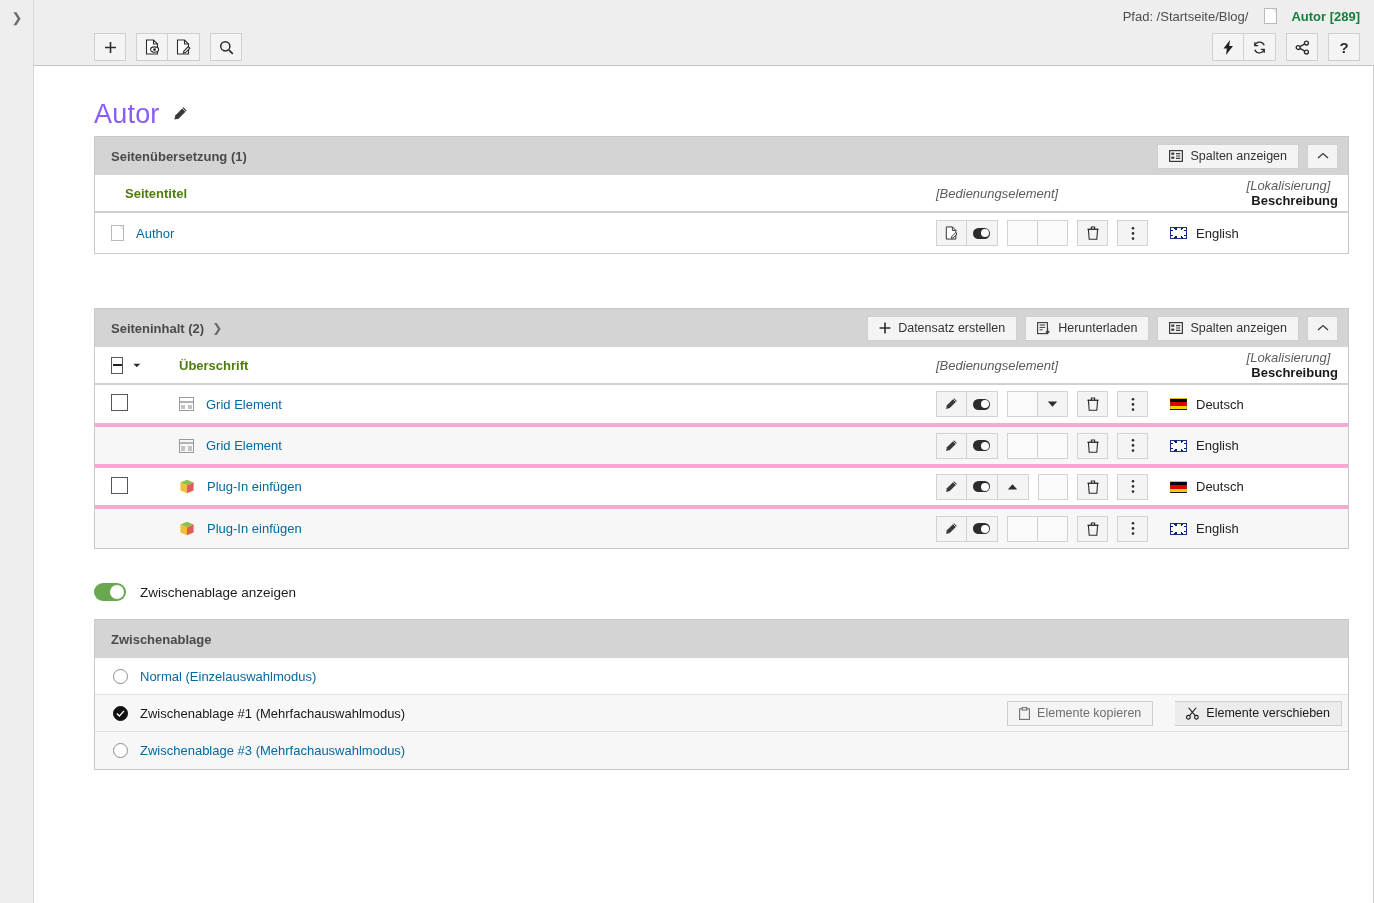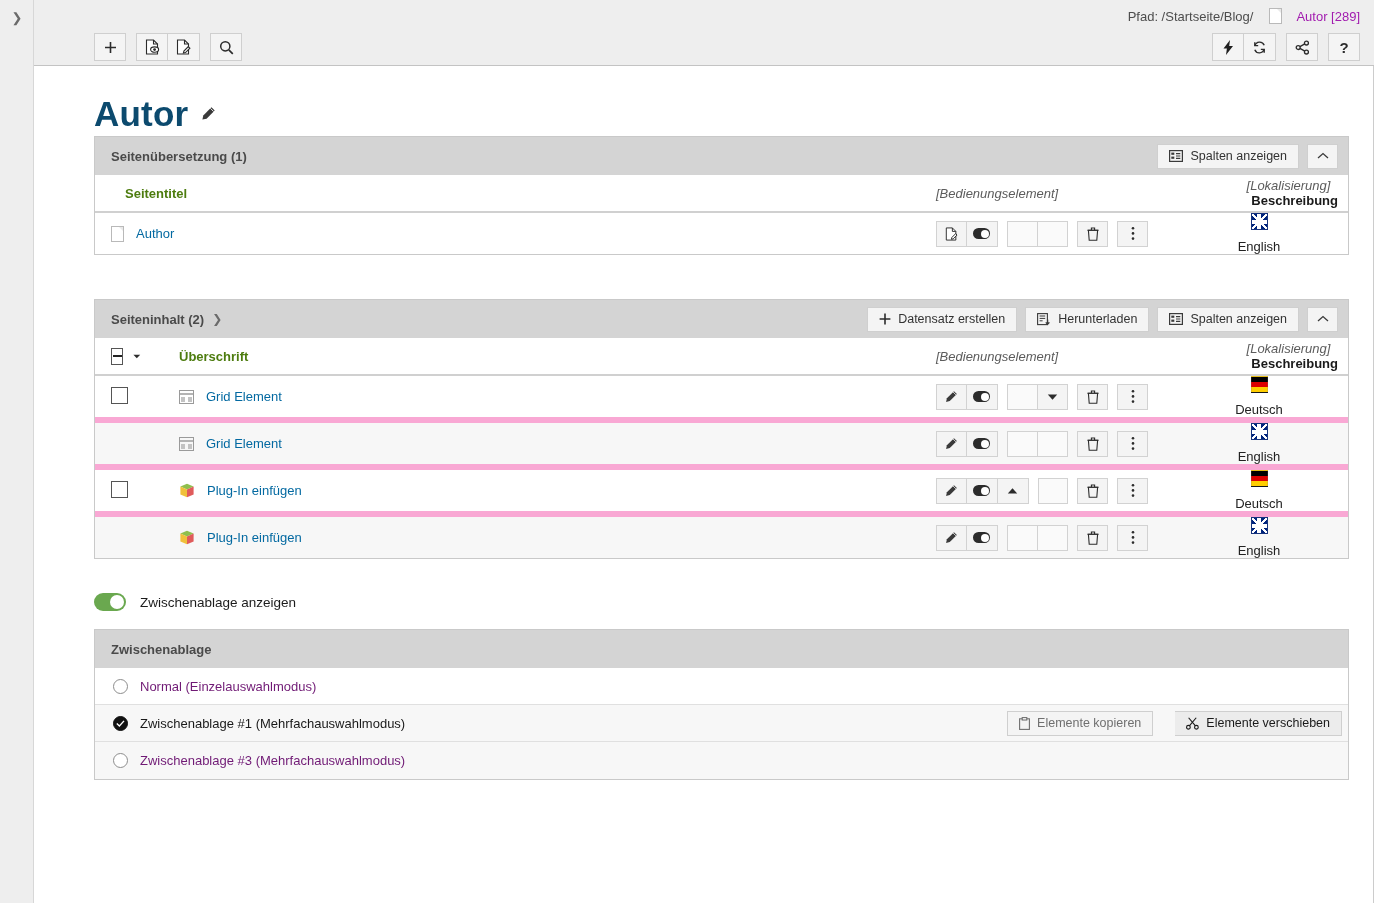--- a/index.html
+++ b/index.html
@@ -38,21 +38,21 @@
     border-bottom:1px solid #c3c3c3;
     position:relative;
   }
   .path-line {
     position:absolute; top:8px; right:14px;
     font-size:13px; color:#4d4d4d;
     display:flex; align-items:center; gap:12px;
     white-space:nowrap;
   }
   .path-line .pg-icon { margin:0 2px 0 4px; }
-  .path-current { font-weight:normal; color:#a21caf; }
+  .path-current { font-weight:bold; color:#15803d; }
 
   .btn-row { position:absolute; top:33px; left:0; right:0; height:28px; }
   .btn-group { display:flex; position:absolute; }
   .btn-group.left { left:60px; }
   .btn-group.right { right:14px; }
   .tb-btn {
     width:32px; height:28px;
     background:#f4f4f4;
     border:1px solid #cfcfcf;
     display:flex; align-items:center; justify-content:center;
@@ -71,27 +71,27 @@
     overflow:hidden;
     border-right:1px solid #cccccc;
   }
 
   .page-title-row {
     display:flex; align-items:center; gap:12px;
     padding:26px 0 0 46px;
     height:70px;
   }
   .page-title {
-    font-size:35px; font-weight:700; color:#0c4a6e; letter-spacing:0.2px;
+    font-size:27px; font-weight:400; color:#8b5cf6; letter-spacing:0.2px;
   }
   .title-edit { cursor:pointer; display:inline-flex; }
 
   
   .panel {
-    margin:0 10px 0 46px;
+    margin:0 10px 10px 46px;
     border:1px solid #c9c9c9;
     background:#fff;
   }
   .panel-head {
     background:#d4d4d4;
     height:38px;
     display:flex; align-items:center;
     padding:0 10px 0 16px;
     gap:8px;
   }
@@ -123,21 +123,21 @@
     font-size:13px;
     text-align:left;
   }
   .th-title { font-weight:bold; color:#4d7c0f; }
   .th-ctrl, .th-loc {
     font-style:italic; font-weight:normal; color:#5c5c5c;
     text-align:right; white-space:nowrap;
   }
   .th-desc { font-weight:bold; color:#1a1a1a; text-align:right; padding-right:10px; }
 
-  .tr-row td { height:41px; border-bottom:6px solid #f9a8d4; }
+  .tr-row td { height:41px; border-bottom:4px solid #f9a8d4; }
   .tr-row.alt td { background:#f7f7f7; }
   .tr-row.last td { border-bottom:none; }
 
   .cell-check { width:46px; padding-left:16px !important; }
   .cell-title { padding-left:4px; }
   .title-inner { display:flex; align-items:center; gap:12px; color:#0369a1; font-size:13px; }
 
   .cell-actions { width:212px; }
   .act-group { display:flex; justify-content:flex-end; }
   .act-btn {
@@ -145,21 +145,21 @@
     background:#f4f4f4;
     border:1px solid #d2d2d2;
     display:flex; align-items:center; justify-content:center;
     cursor:pointer; color:#2b2b2b;
   }
   .act-btn + .act-btn { border-left:none; }
   .act-btn.empty { background:#fafafa; cursor:default; }
   .act-sep { width:9px; }
 
   .cell-lang { width:200px; padding-left:22px !important; }
-  .lang-inner { display:flex; align-items:center; gap:9px; font-size:13px; color:#222;flex-direction:column; }
+  .lang-inner { display:flex; align-items:center; gap:9px; font-size:13px; color:#222; }
 
   
   .flag { width:17px; height:12px; display:inline-block; position:relative; border:1px solid #7a7a7a33; flex:0 0 17px; }
   .flag-de { background:linear-gradient(#000 0 33.3%, #d00 33.3% 66.6%, #ffce00 66.6% 100%); }
   .flag-gb { background:#00247d; overflow:hidden; }
   .flag-gb::before{
     content:""; position:absolute; inset:0;
     background:
       linear-gradient(to bottom right, transparent calc(50% - 1px), #fff calc(50% - 1px), #fff calc(50% + 1px), transparent calc(50% + 1px)),
       linear-gradient(to bottom left, transparent calc(50% - 1px), #fff calc(50% - 1px), #fff calc(50% + 1px), transparent calc(50% + 1px));
@@ -213,21 +213,21 @@
   }
   .switch .knob { position:absolute; top:2px; right:2px; width:14px; height:14px; border-radius:50%; background:#fff; }
   .cb-toggle-label { font-size:13.5px; color:#1c1c1c; }
 
   
   .clip-row {
     display:flex; align-items:center;
     height:37px;
     border-bottom:1px solid #e0e0e0;
     padding-left:18px; padding-right:6px;
-    font-size:13px; color:#701a75;
+    font-size:13px; color:#0369a1;
     background:#fff;
   }
   .clip-row.alt { background:#f7f7f7; }
   .clip-row.active { color:#1a1a1a; }
   .clip-row.last { border-bottom:none; }
   .radio {
     width:15px; height:15px; border-radius:50%;
     border:1.6px solid #8d8d8d; background:#fff;
     margin-right:12px; flex:0 0 15px; cursor:pointer;
   }

